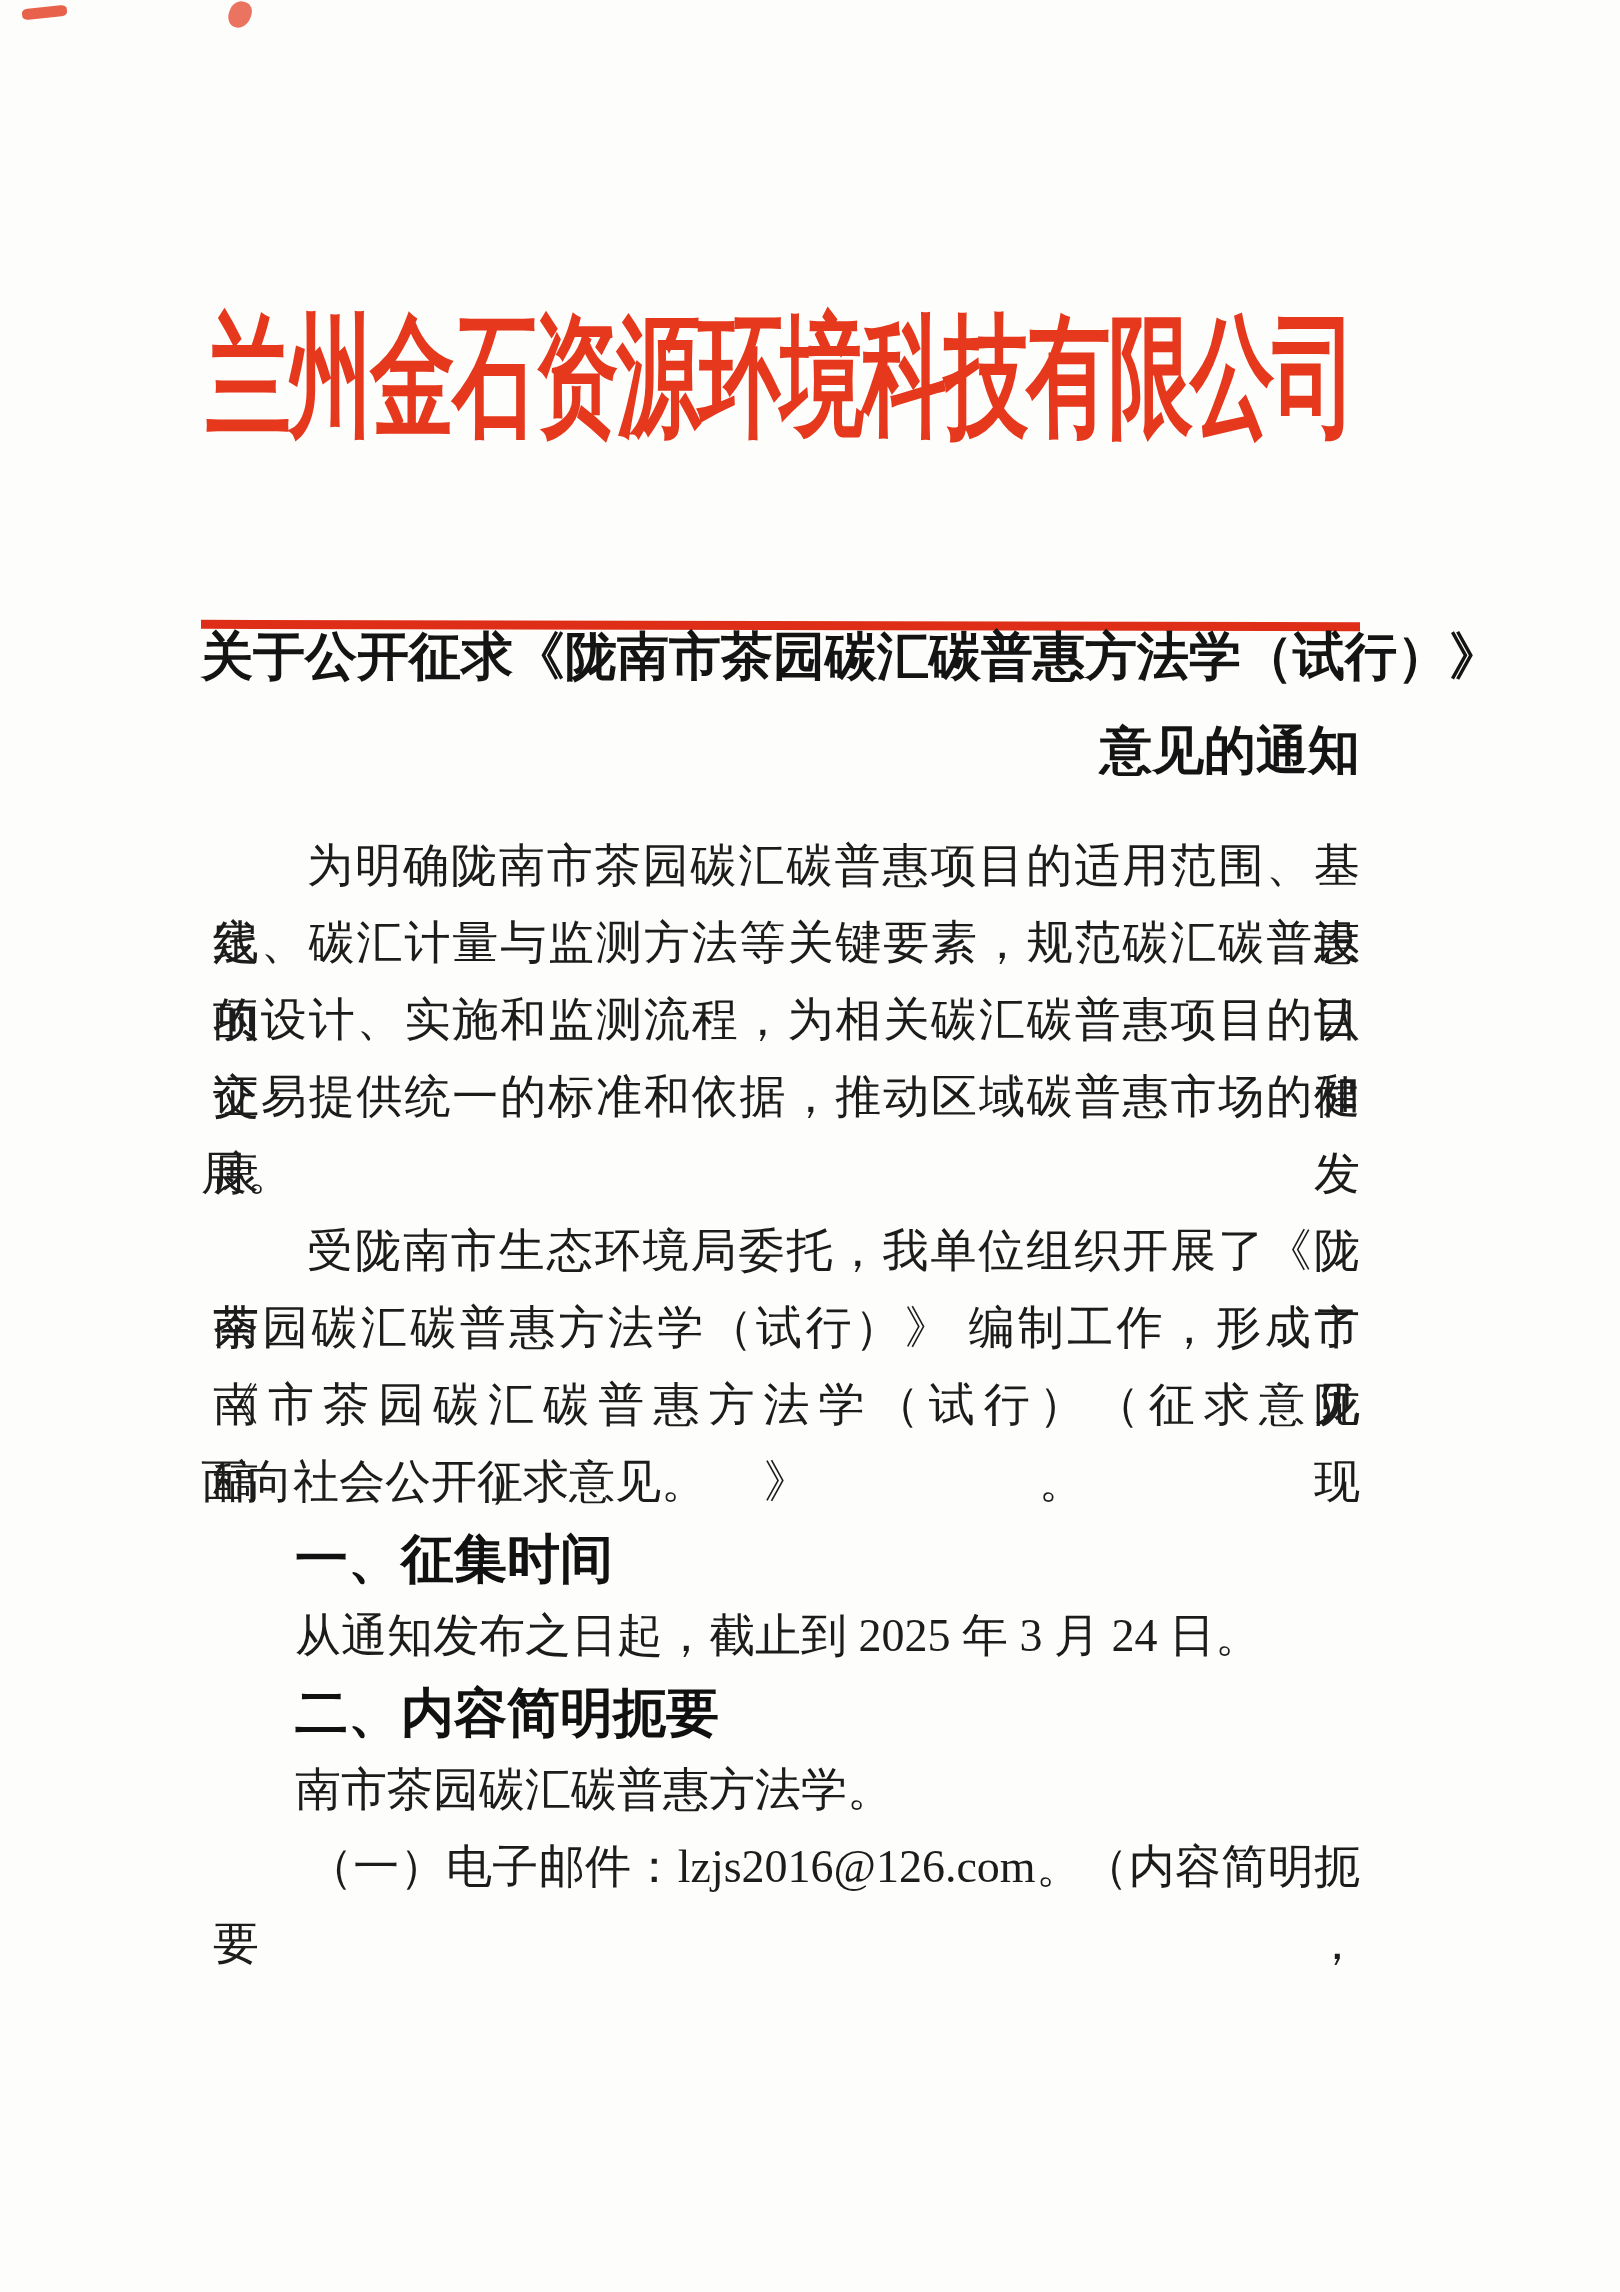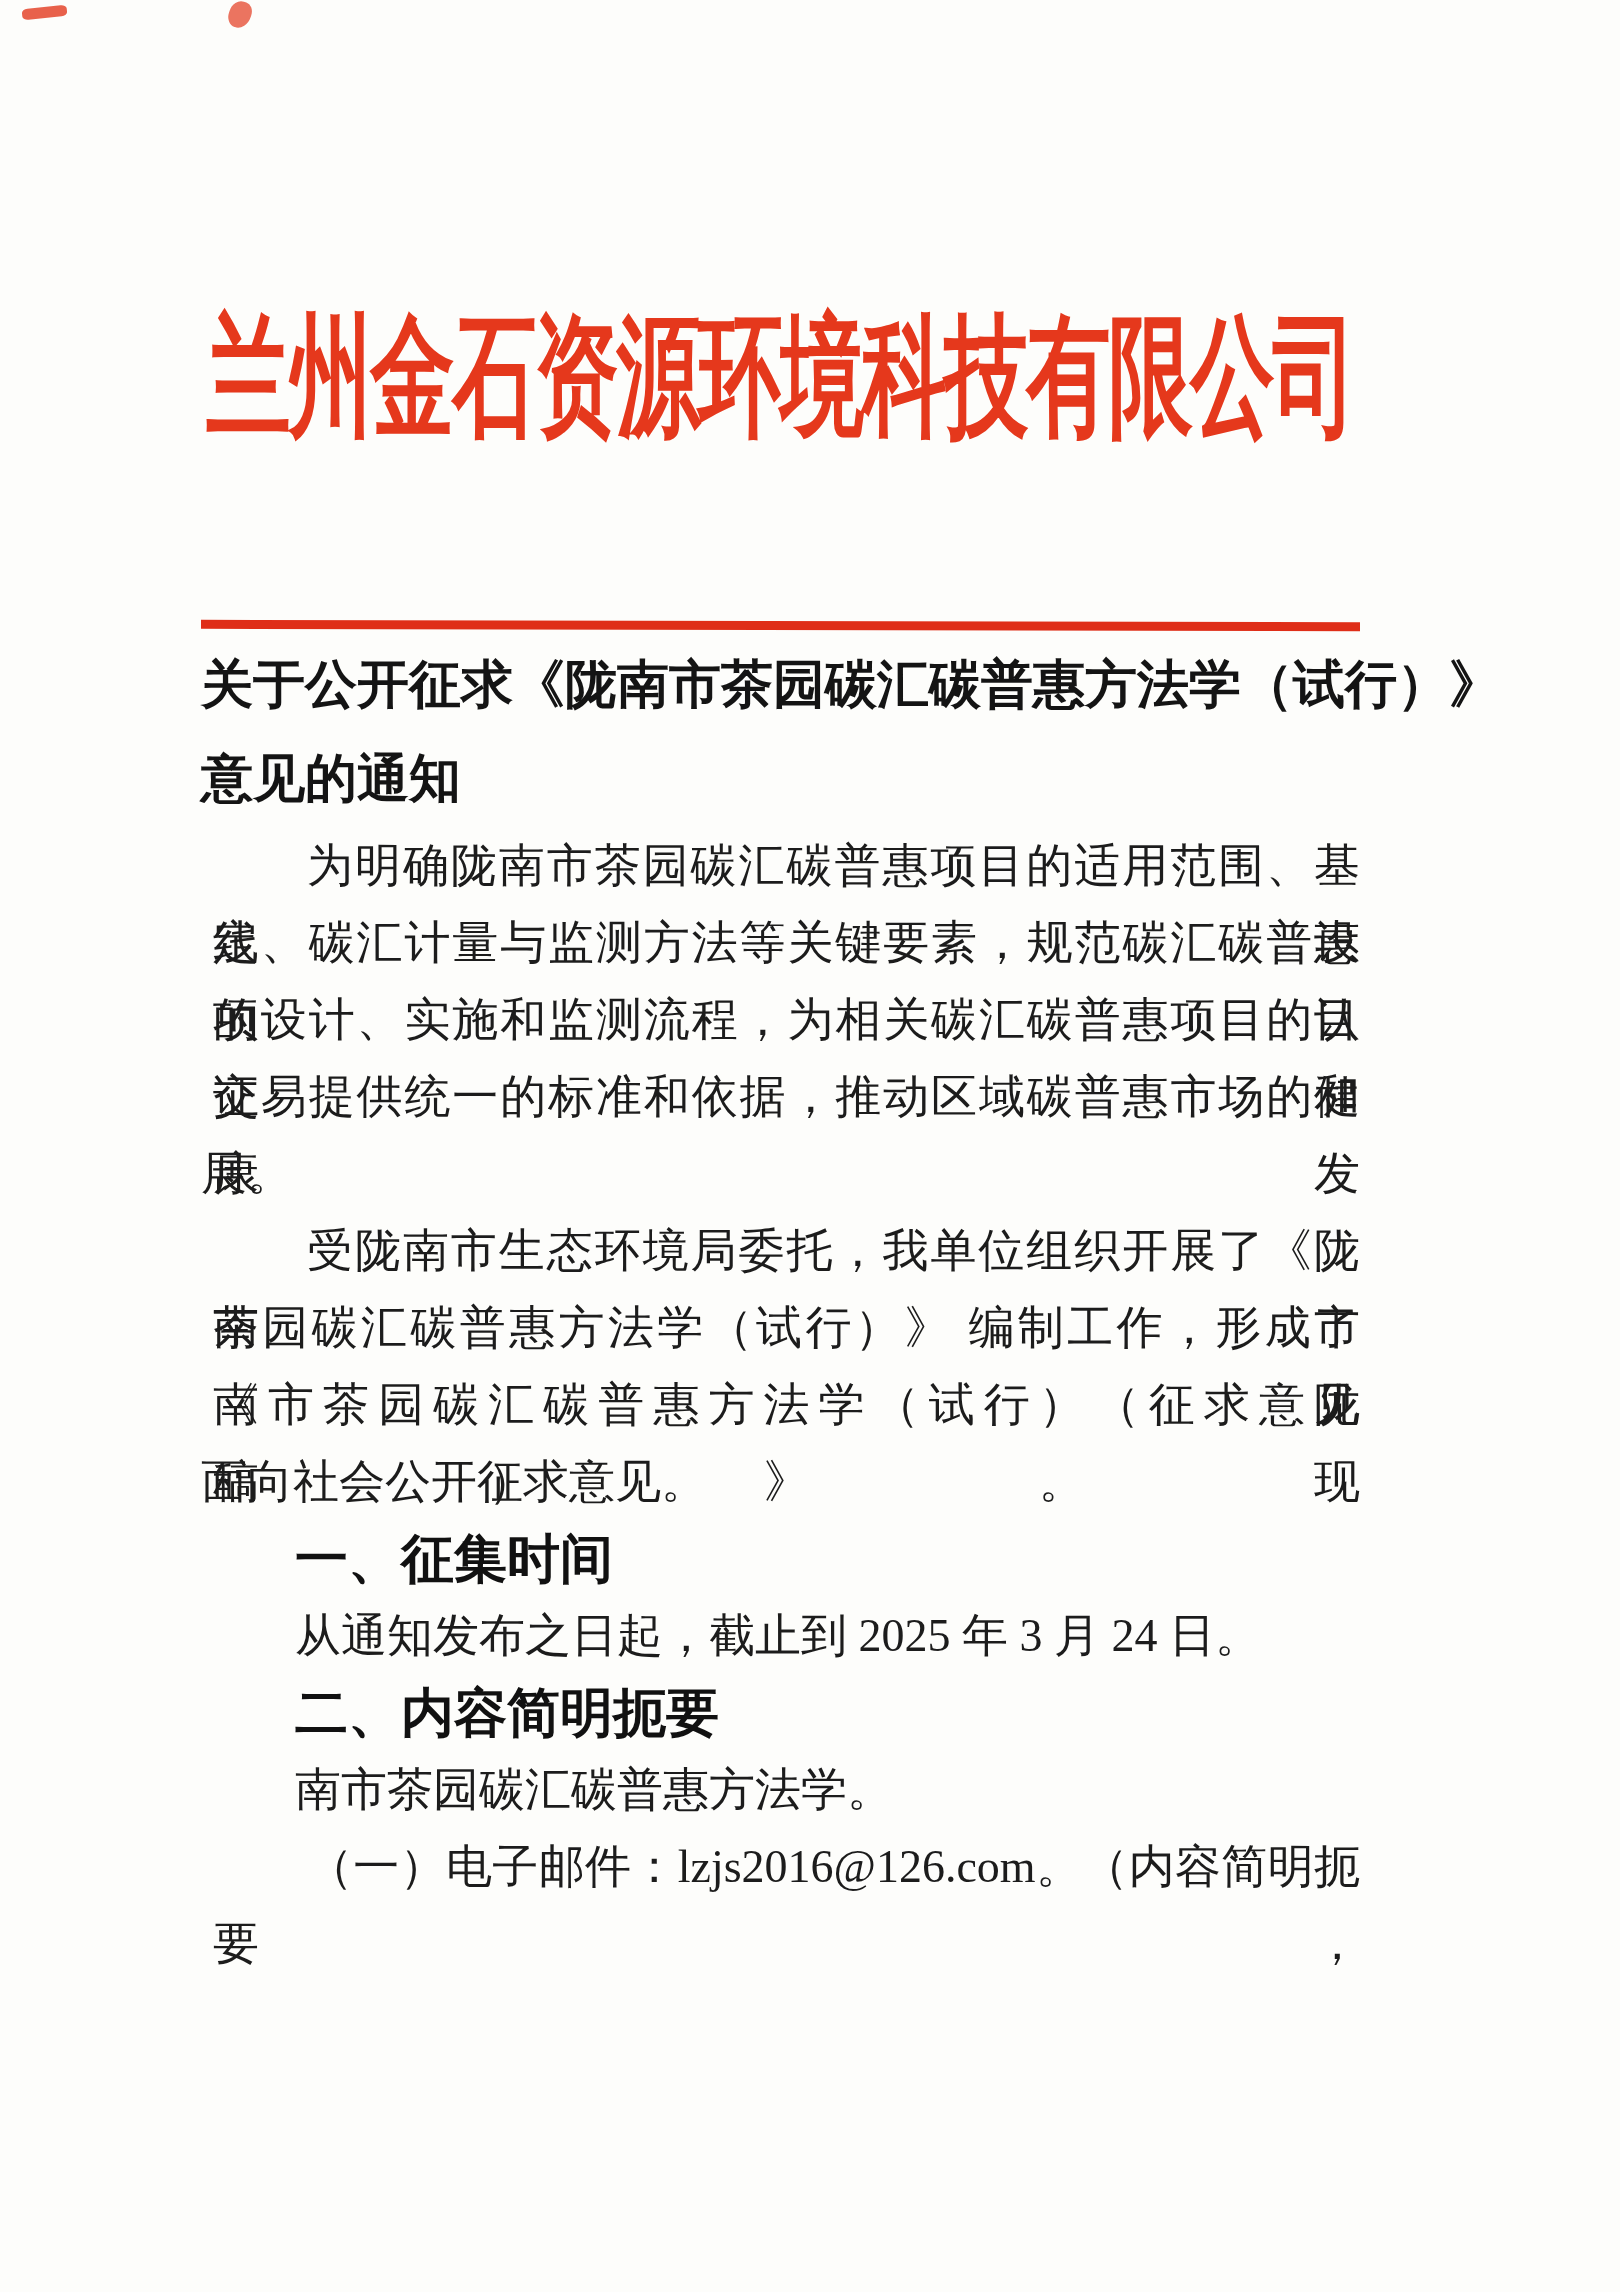--- a/index.html
+++ b/index.html
@@ -23,21 +23,21 @@
   .letterhead-inner{
     display:inline-block;
     font-size:84px;font-weight:bold;
     color:#e5381c;
     letter-spacing:-2px;white-space:nowrap;
     transform:scaleY(1.58);transform-origin:50% 0;
   }
   .rule{top:621px;height:8.8px;background:#df2e18;transform:rotate(0.12deg);}
 
   
-  .title-block{top:638px;text-align:left;font-weight:bold;color:#141414;font-family:Liberation Serif, serif;}
+  .title-block{top:610px;text-align:right;font-weight:bold;color:#141414;font-family:Liberation Serif, serif;}
   .title-line{font-size:52px;line-height:94px;white-space:nowrap;}
 
   
   .body-block{top:827px;font-size:46px;color:#1c1c1c;}
   .line{line-height:77px;height:77px;}
   .indent{text-indent:94px;}
   .justify{text-align:justify;text-align-last:justify;margin-left:12px;}
   .heading{
     font-family:"Liberation Sans","DejaVu Sans",sans-serif;
     font-weight:bold;font-size:53px;color:#111;

